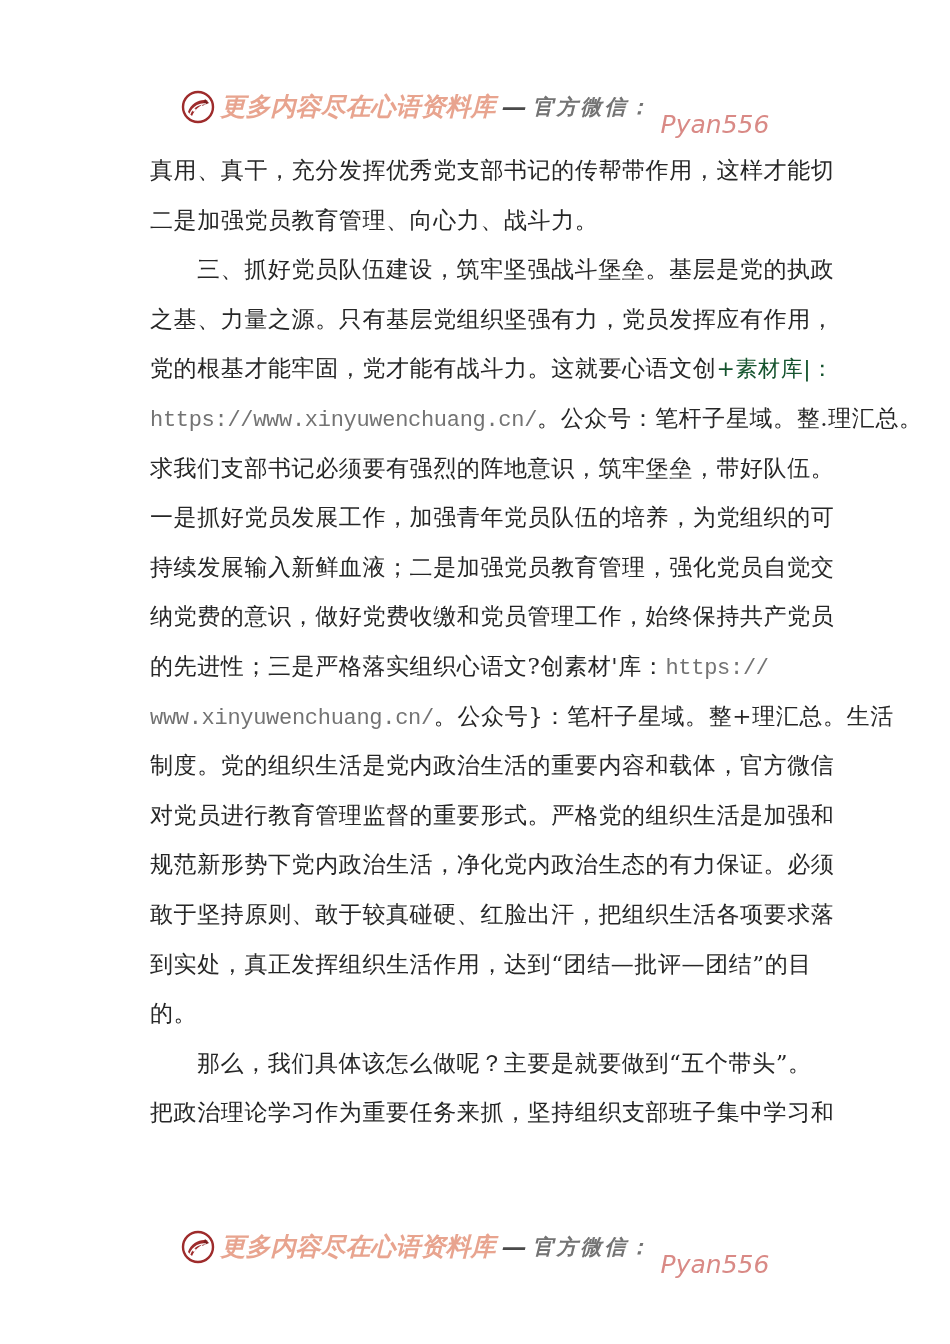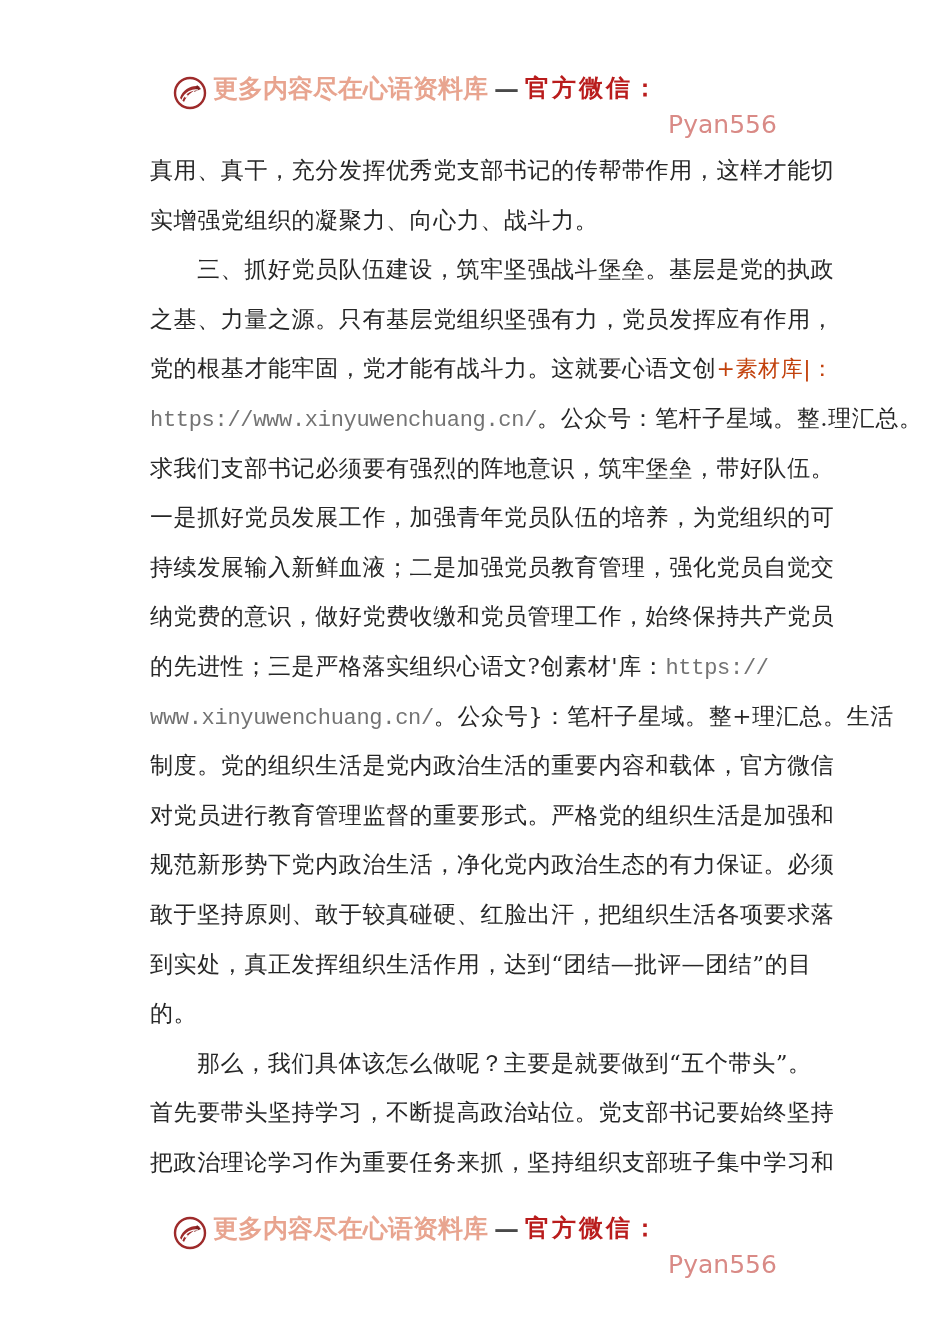--- a/index.html
+++ b/index.html
@@ -20,24 +20,25 @@
     inset: 0;
     background: #ffffff;
   }
 
   
   .watermark {
     position: absolute;
     left: 0;
     width: 950px;
     display: flex;
-    align-items: flex-start;
+    align-items: center;
     justify-content: center;
     gap: 6px;
     white-space: nowrap;
+    font-style: italic;
   }
   .watermark.top  { top: 76px; }
   .watermark.bot  { top: 1216px; }
 
   .wm-logo {
     width: 34px;
     height: 34px;
     flex: 0 0 34px;
     position: relative;
     display: inline-block;
@@ -54,24 +55,24 @@
   }
   .wm-text-dash {
     font-family: "DejaVu Serif", "Liberation Serif", serif;
     font-size: 25px;
     font-weight: 700;
     color: #4a4a4a;
     line-height: 1;
   }
   .wm-text-wechat {
     font-family: "DejaVu Serif", "Liberation Serif", serif;
-    font-size: 24px;
+    font-size: 21px;
     font-weight: 700;
     letter-spacing: 3px;
-    color: #b91c1c;
+    color: #737373;
     line-height: 1;
   }
   .wm-text-id {
     font-family: "DejaVu Sans", "Liberation Sans", sans-serif;
     font-size: 25px;
     font-weight: 400;
     color: #d98a86;
     line-height: 1;
     margin-left: 2px;
     margin-top: 36px;
@@ -106,21 +107,21 @@
   
   .url {
     font-family: Liberation Mono, monospace;
     font-size: 22px;
     letter-spacing: -0.3px;
     color: #737373;
   }
   .ascii {
     font-family: "DejaVu Sans", "Liberation Sans", sans-serif;
     font-size: 22px;
-    color: #c2410c;
+    color: #14532d;
   }
 </style>
 </head>
 <body>
 
 <div class="page">
 
   <div class="watermark top">
     <span class="wm-logo">
       <svg viewBox="0 0 34 34" xmlns="http://www.w3.org/2000/svg">
@@ -133,21 +134,21 @@
     </span>
     <span class="wm-text-main">更多内容尽在心语资料库</span>
     <span class="wm-text-dash">—</span>
     <span class="wm-text-wechat">官方微信：</span>
     <span class="wm-text-id">Pyan556</span>
   </div>
 
   <div class="body-text">
 
     <div class="ln cn">真用、真干，充分发挥优秀党支部书记的传帮带作用，这样才能切</div>
-    <div class="ln cn">实增强党组织的凝聚力、向心力、战斗力。</div>
+    <div class="ln cn">二是加强党员教育管理、向心力、战斗力。</div>
     <div class="ln cn indent">三、抓好党员队伍建设，筑牢坚强战斗堡垒。基层是党的执政</div>
     <div class="ln cn">之基、力量之源。只有基层党组织坚强有力，党员发挥应有作用，</div>
 
     <div class="ln cn">
       <span>党的根基才能牢固，党才能有战斗力。这就要心语文创</span><span class="ascii">+素材库|：</span>
     </div>
 
     <div class="ln cn">
       <span class="url">https://www.xinyuwenchuang.cn/</span><span>。公众号：笔杆子星域。整.理汇总。</span>
     </div>
@@ -165,21 +166,20 @@
       <span class="url">www.xinyuwenchuang.cn/</span><span>。公众号}：笔杆子星域。整+理汇总。生活</span>
     </div>
 
     <div class="ln cn">制度。党的组织生活是党内政治生活的重要内容和载体，官方微信</div>
     <div class="ln cn">对党员进行教育管理监督的重要形式。严格党的组织生活是加强和</div>
     <div class="ln cn">规范新形势下党内政治生活，净化党内政治生态的有力保证。必须</div>
     <div class="ln cn">敢于坚持原则、敢于较真碰硬、红脸出汗，把组织生活各项要求落</div>
     <div class="ln cn">到实处，真正发挥组织生活作用，达到“团结—批评—团结”的目</div>
     <div class="ln cn">的。</div>
     <div class="ln cn indent">那么，我们具体该怎么做呢？主要是就要做到“五个带头”。</div>
-    <div class="ln cn">首先要带头坚持学习，不断提高政治站位。党支部书记要始终坚持</div>
     <div class="ln cn">把政治理论学习作为重要任务来抓，坚持组织支部班子集中学习和</div>
 
   </div>
 
   <div class="watermark bot">
     <span class="wm-logo">
       <svg viewBox="0 0 34 34" xmlns="http://www.w3.org/2000/svg">
         <circle cx="17" cy="17" r="15" fill="none" stroke="#9e2b2b" stroke-width="2.4"></circle>
         <path d="M7 22 C10 12, 22 8, 27 11 C22 14, 14 18, 11 26 Z" fill="#9e2b2b"></path>
         <path d="M24 9 L28 13 L21 16 Z" fill="#7d1f1f"></path>

